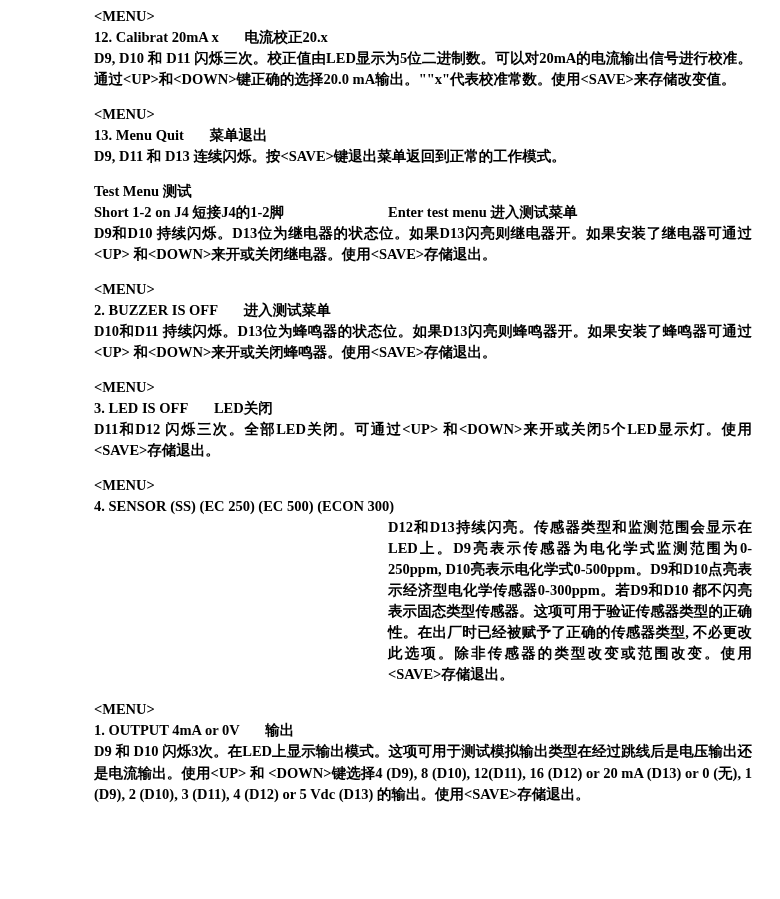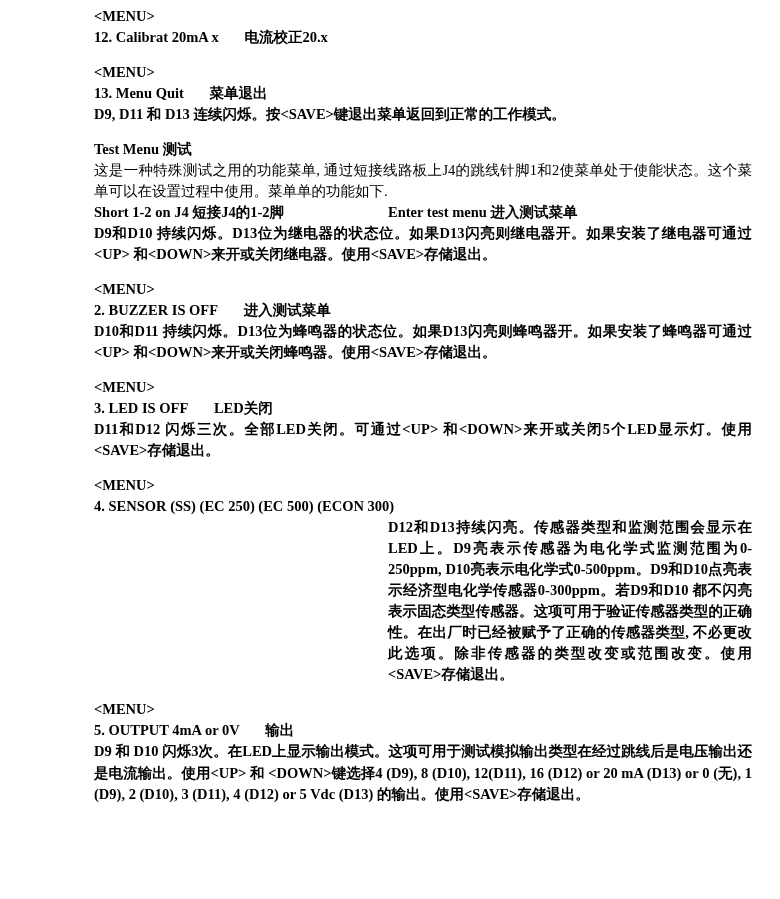--- a/index.html
+++ b/index.html
@@ -97,39 +97,39 @@
 
 <div class="page">
 
   <div class="menu-tag">&lt;MENU&gt;</div>
 
   <div class="entry">
     <div class="left">
       <span class="num">12. Calibrat 20mA x</span>
       <span class="cn">电流校正20.x</span>
     </div>
+    <div class="right">D9, D10 和 D11 闪烁三次。校正值由LED显示为5位二进制数。可以对20mA的电流输出信号进行校准。通过&lt;UP&gt;和&lt;DOWN&gt;键正确的选择20.0 mA输出。""x"代表校准常数。使用&lt;SAVE&gt;来存储改变值。</div>
   </div>
 
   <div class="blank"></div>
 
   <div class="menu-tag">&lt;MENU&gt;</div>
 
   <div class="entry">
     <div class="left">
       <span class="num">13. Menu Quit</span>
       <span class="cn">菜单退出</span>
     </div>
     <div class="right">D9, D11 和 D13 连续闪烁。按&lt;SAVE&gt;键退出菜单返回到正常的工作模式。</div>
   </div>
 
   <div class="blank"></div>
 
   <div class="heading">Test Menu  测试</div>
 
-  <div class="para">这是一种特殊测试之用的功能菜单, 通过短接线路板上J4的跳线针脚1和2使菜单处于使能状态。这个菜单可以在设置过程中使用。菜单单的功能如下.</div>
 
   <div class="title-row">
     <div class="l">Short 1-2 on J4   短接J4的1-2脚</div>
     <div class="r">Enter test menu  进入测试菜单</div>
   </div>
 
   <div class="entry">
     <div class="right">D9和D10 持续闪烁。D13位为继电器的状态位。如果D13闪亮则继电器开。如果安装了继电器可通过&lt;UP&gt; 和&lt;DOWN&gt;来开或关闭继电器。使用&lt;SAVE&gt;存储退出。</div>
   </div>
 
@@ -164,19 +164,19 @@
   <div class="fullbold">4. SENSOR (SS) (EC 250) (EC 500) (ECON 300)</div>
 
   <div class="shifted">D12和D13持续闪亮。传感器类型和监测范围会显示在LED上。D9亮表示传感器为电化学式监测范围为0-250ppm, D10亮表示电化学式0-500ppm。D9和D10点亮表示经济型电化学传感器0-300ppm。若D9和D10 都不闪亮表示固态类型传感器。这项可用于验证传感器类型的正确性。在出厂时已经被赋予了正确的传感器类型, 不必更改此选项。除非传感器的类型改变或范围改变。使用&lt;SAVE&gt;存储退出。</div>
 
   <div class="blank"></div>
 
   <div class="menu-tag">&lt;MENU&gt;</div>
 
   <div class="entry">
     <div class="left">
-      <span class="num">5. OUTPUT 4mA or 0V</span>
+      <span class="num">1. OUTPUT 4mA or 0V</span>
       <span class="cn">输出</span>
     </div>
     <div class="right">D9 和 D10 闪烁3次。在LED上显示输出模式。这项可用于测试模拟输出类型在经过跳线后是电压输出还是电流输出。使用&lt;UP&gt; 和 &lt;DOWN&gt;键选择4 (D9), 8 (D10), 12(D11), 16 (D12) or 20 mA (D13) or 0 (无), 1 (D9), 2 (D10), 3 (D11), 4 (D12) or 5 Vdc (D13) 的输出。使用&lt;SAVE&gt;存储退出。</div>
   </div>
 
 </div>
 
 </body></html>

